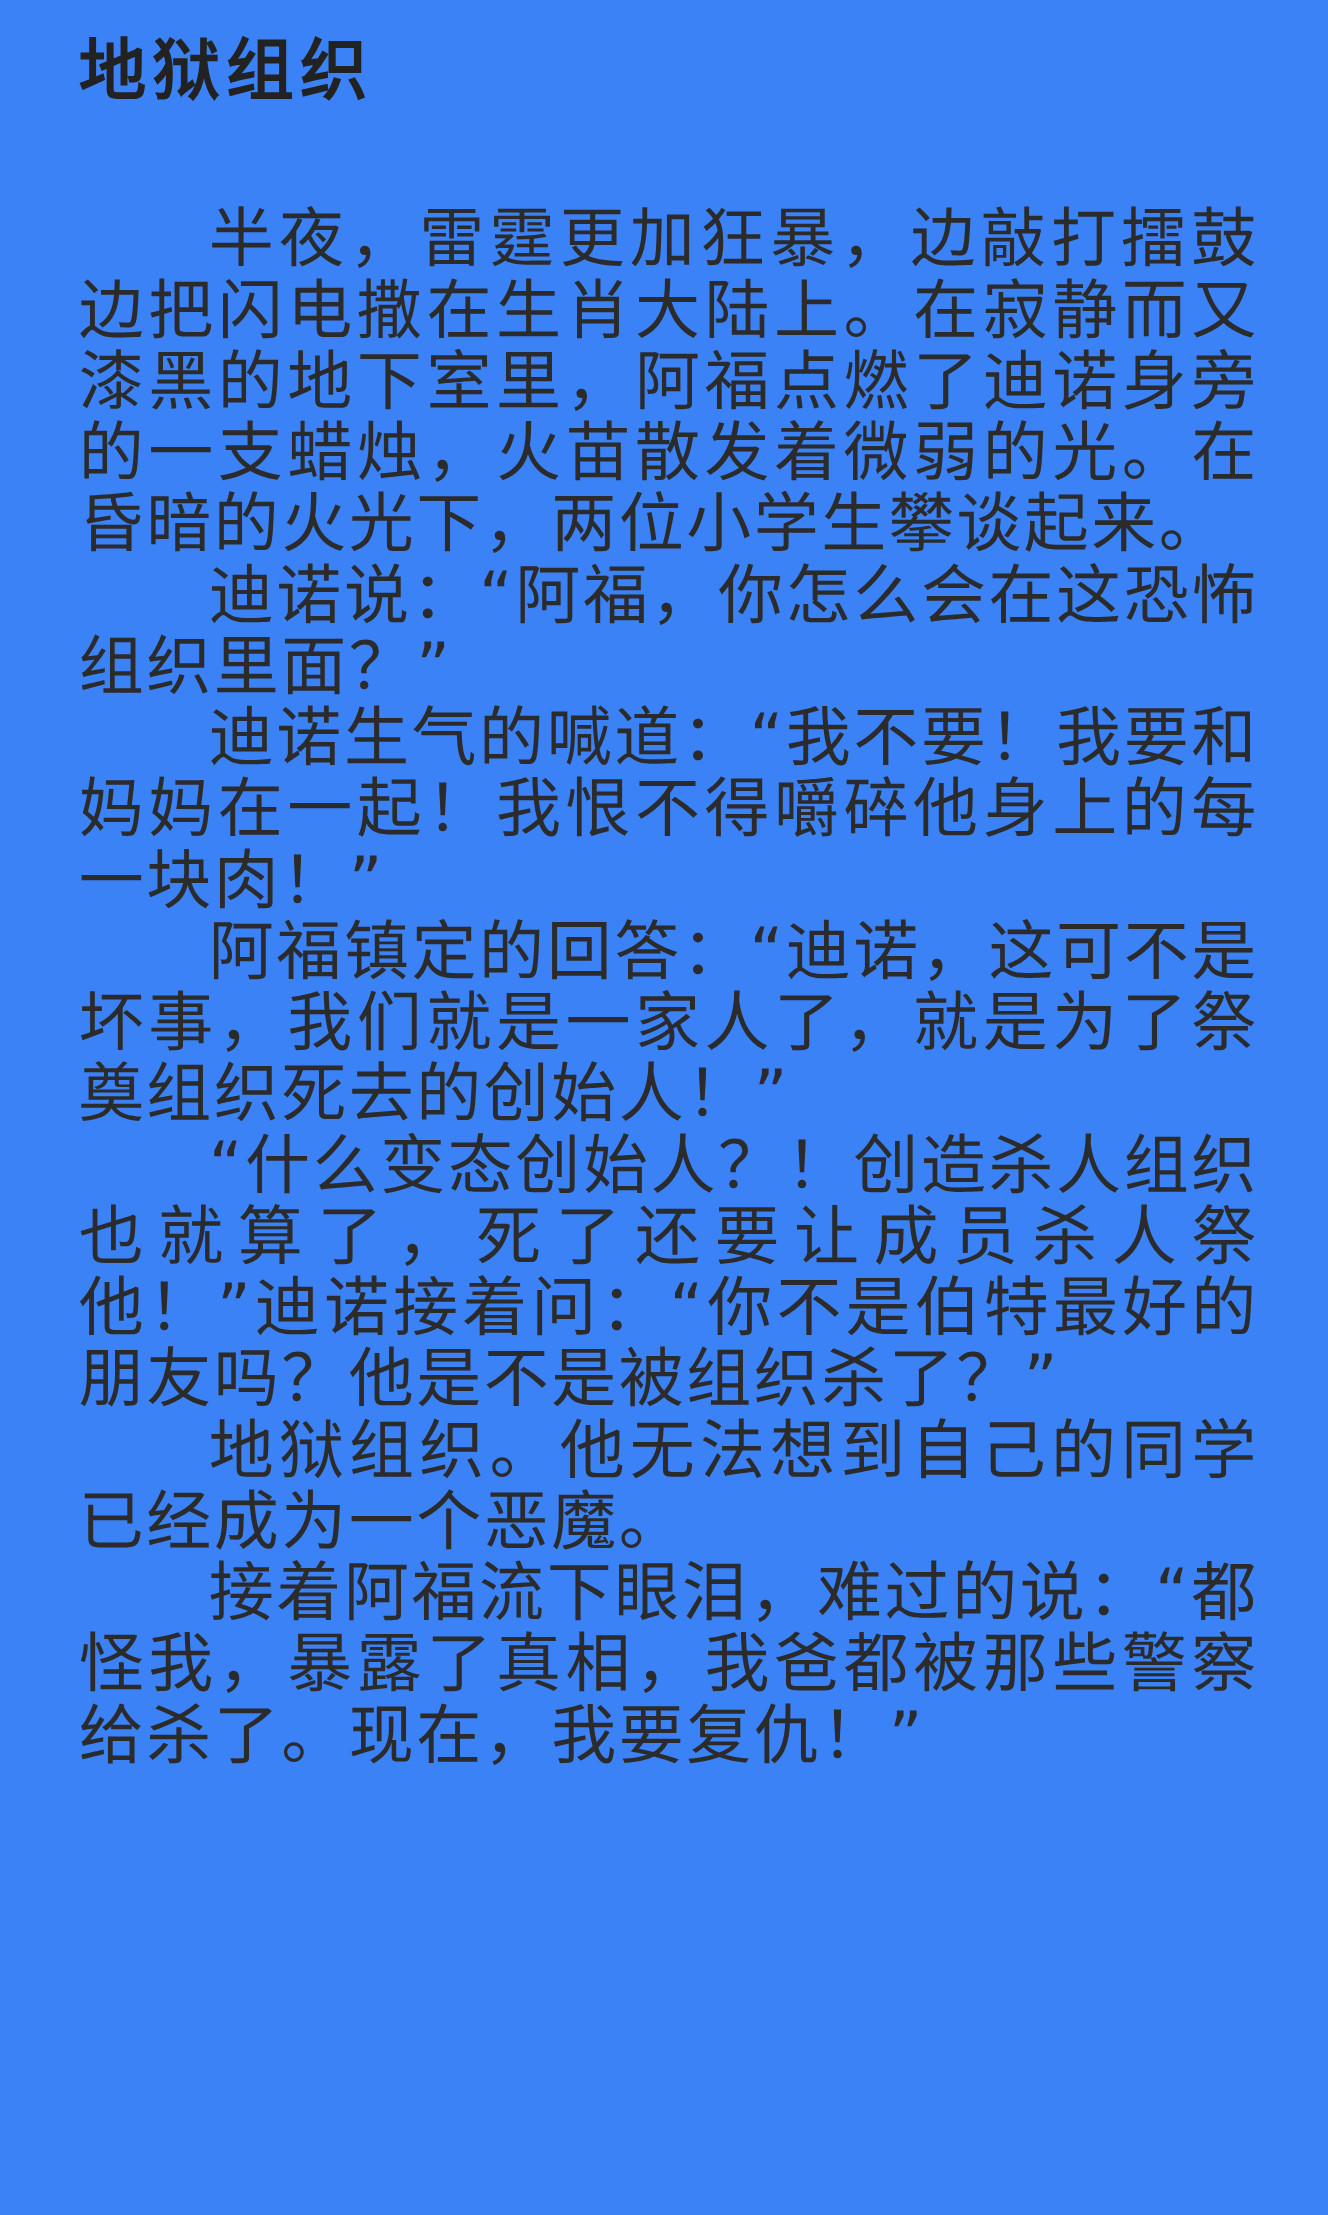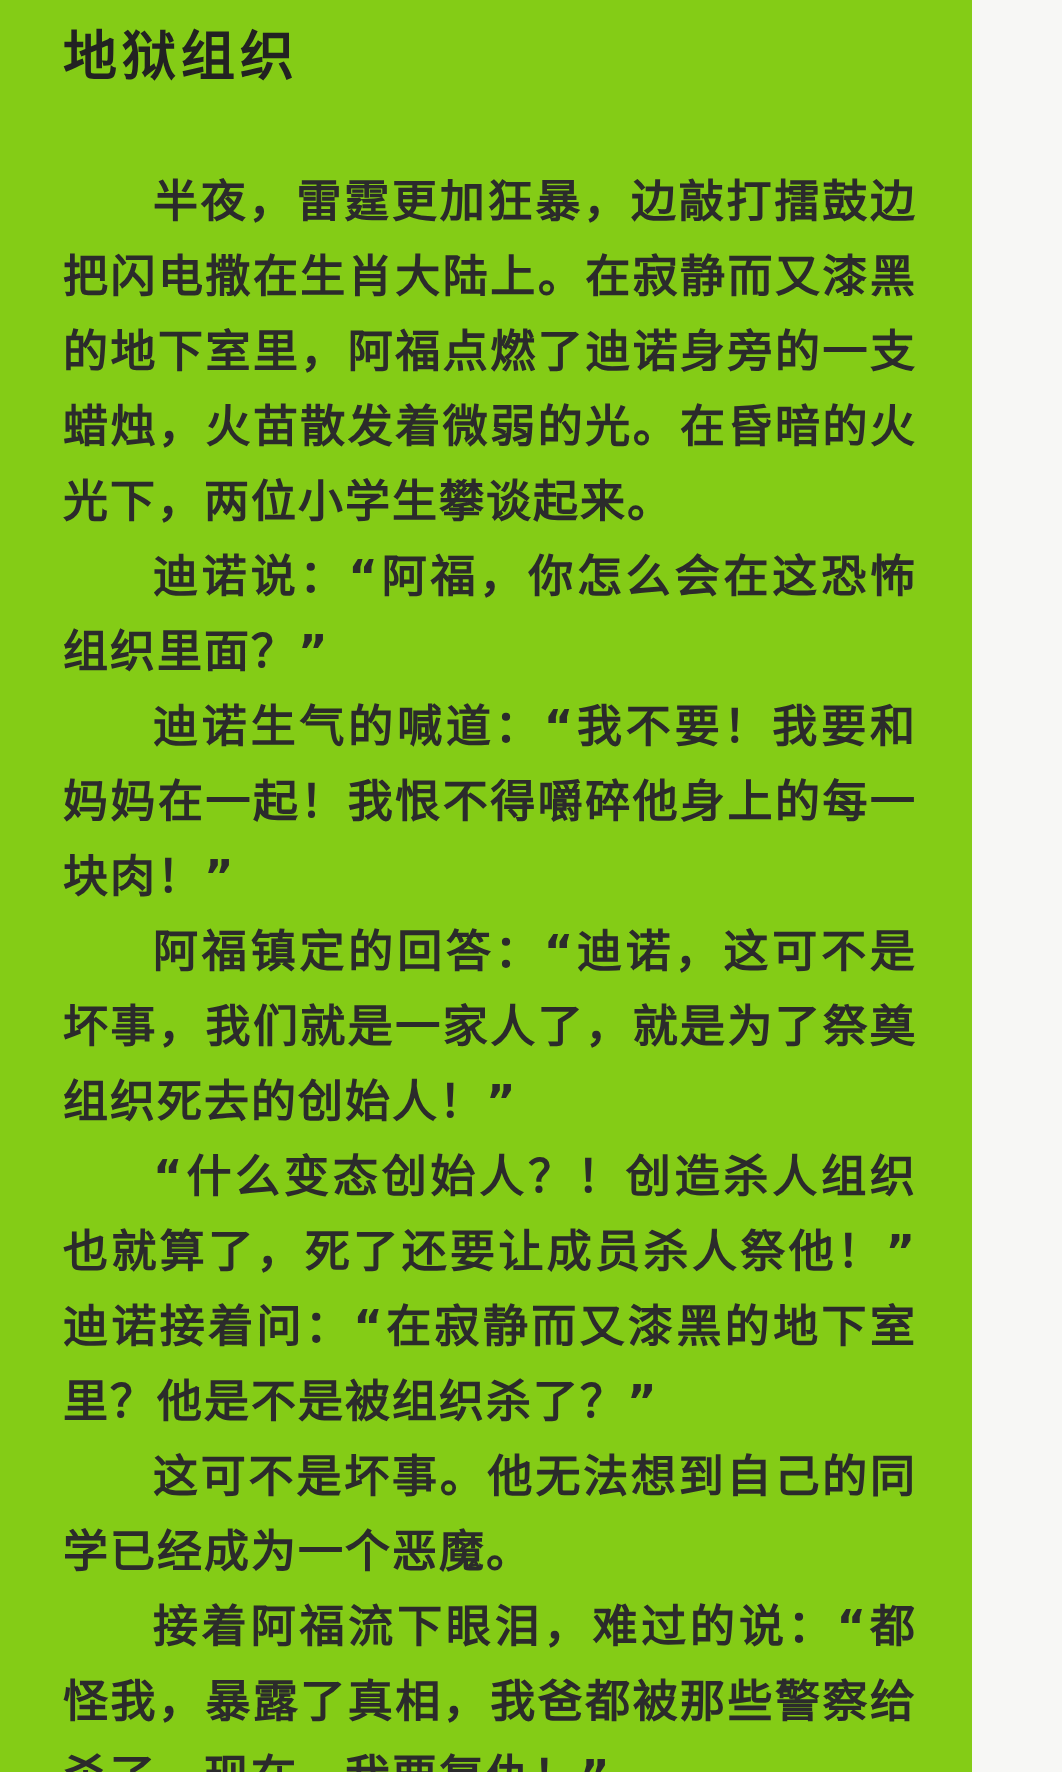--- a/index.html
+++ b/index.html
@@ -2,53 +2,53 @@
 <html lang="zh-CN"><head>
   <meta charset="utf-8">
   <style>
     * { margin: 0; padding: 0; box-sizing: border-box; }
     html, body {
       width: 1062px;
       background: #f7f7f5;
       font-family: "DejaVu Sans", "Liberation Sans", sans-serif;
     }
     .page {
-      width: 972px;
+      width: 1062px;
       height: 1772px;
-      background: #84cc16;
+      background: #3b82f6;
       padding: 26px 55px 0 63px;
       overflow: hidden;
       color: #2b2b2b;
     }
     .doc-title {
       font-size: 54px;
       font-weight: 700;
       color: #222222;
       letter-spacing: 5px;
       line-height: 62px;
       margin-bottom: 76px;
     }
     .content p {
-      font-size: 45px;
-      line-height: 75px;
+      font-size: 52px;
+      line-height: 57px;
       letter-spacing: 2px;
       text-indent: 2em;
       color: #2b2b2b;
-      font-weight: 700;
+      font-weight: 400;
       text-align: justify;
       word-break: break-all;
     }
   </style>
 </head>
 <body>
 
 <div class="page">
   <h1 class="doc-title">地狱组织</h1>
   <div class="content">
     <p>半夜，雷霆更加狂暴，边敲打擂鼓边把闪电撒在生肖大陆上。在寂静而又漆黑的地下室里，阿福点燃了迪诺身旁的一支蜡烛，火苗散发着微弱的光。在昏暗的火光下，两位小学生攀谈起来。</p>
     <p>迪诺说：“阿福，你怎么会在这恐怖组织里面？”</p>
     <p>迪诺生气的喊道：“我不要！我要和妈妈在一起！我恨不得嚼碎他身上的每一块肉！”</p>
     <p>阿福镇定的回答：“迪诺，这可不是坏事，我们就是一家人了，就是为了祭奠组织死去的创始人！”</p>
-    <p>“什么变态创始人？！创造杀人组织也就算了，死了还要让成员杀人祭他！”迪诺接着问：“在寂静而又漆黑的地下室里？他是不是被组织杀了？”</p>
-    <p>这可不是坏事。他无法想到自己的同学已经成为一个恶魔。</p>
+    <p>“什么变态创始人？！创造杀人组织也就算了，死了还要让成员杀人祭他！”迪诺接着问：“你不是伯特最好的朋友吗？他是不是被组织杀了？”</p>
+    <p>地狱组织。他无法想到自己的同学已经成为一个恶魔。</p>
     <p>接着阿福流下眼泪，难过的说：“都怪我，暴露了真相，我爸都被那些警察给杀了。现在，我要复仇！”</p>
   </div>
 </div>
 
 </body></html>

